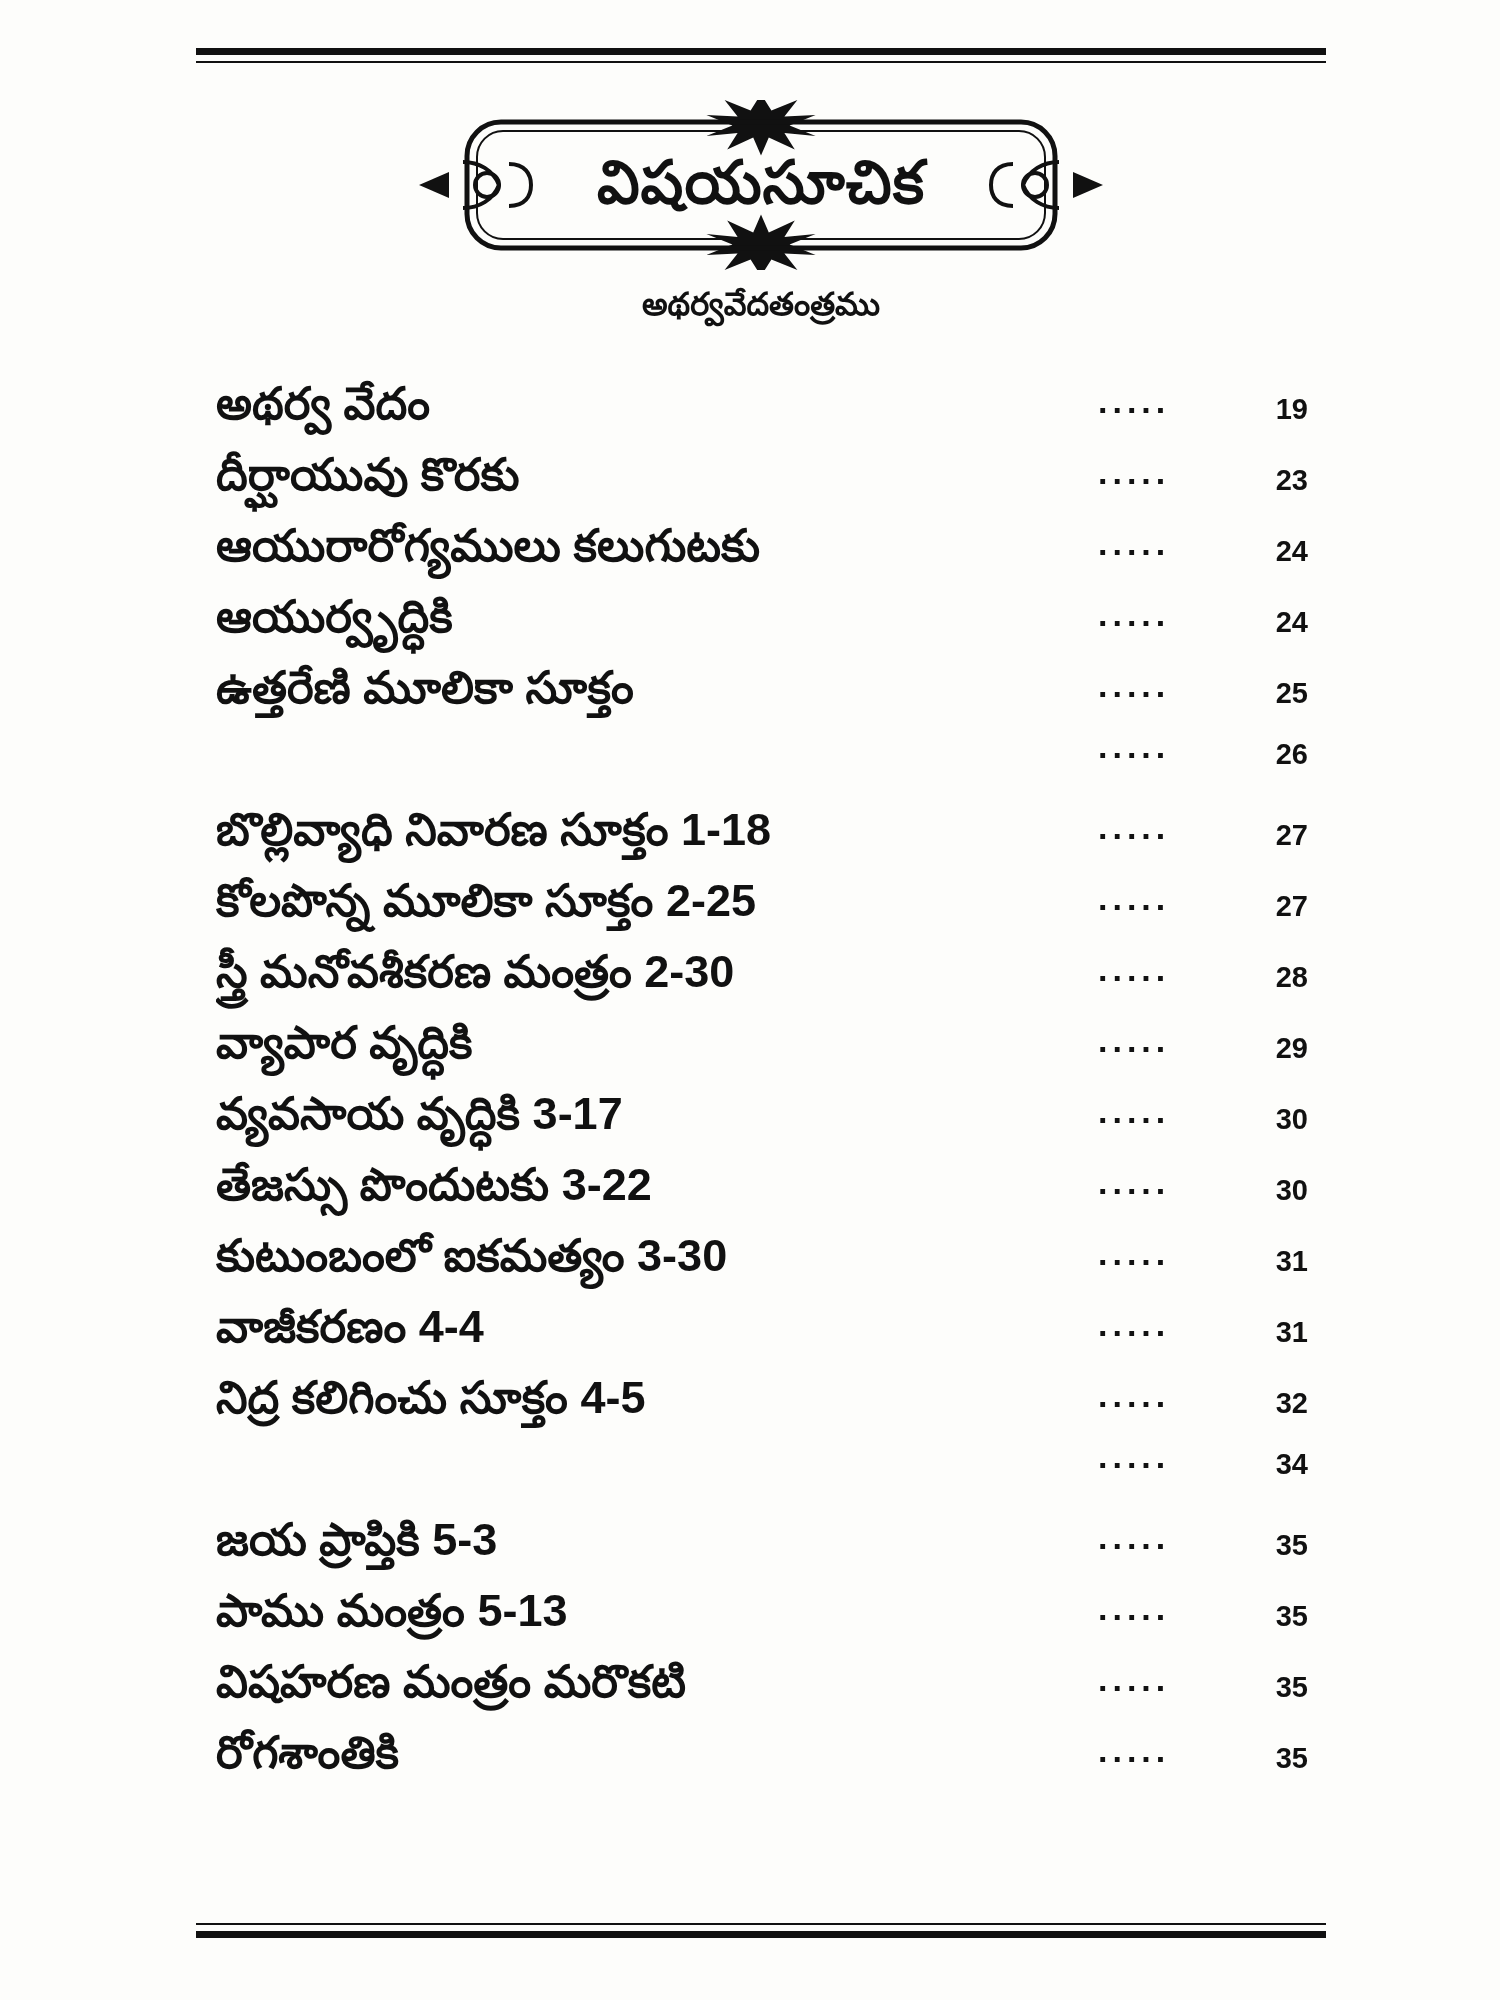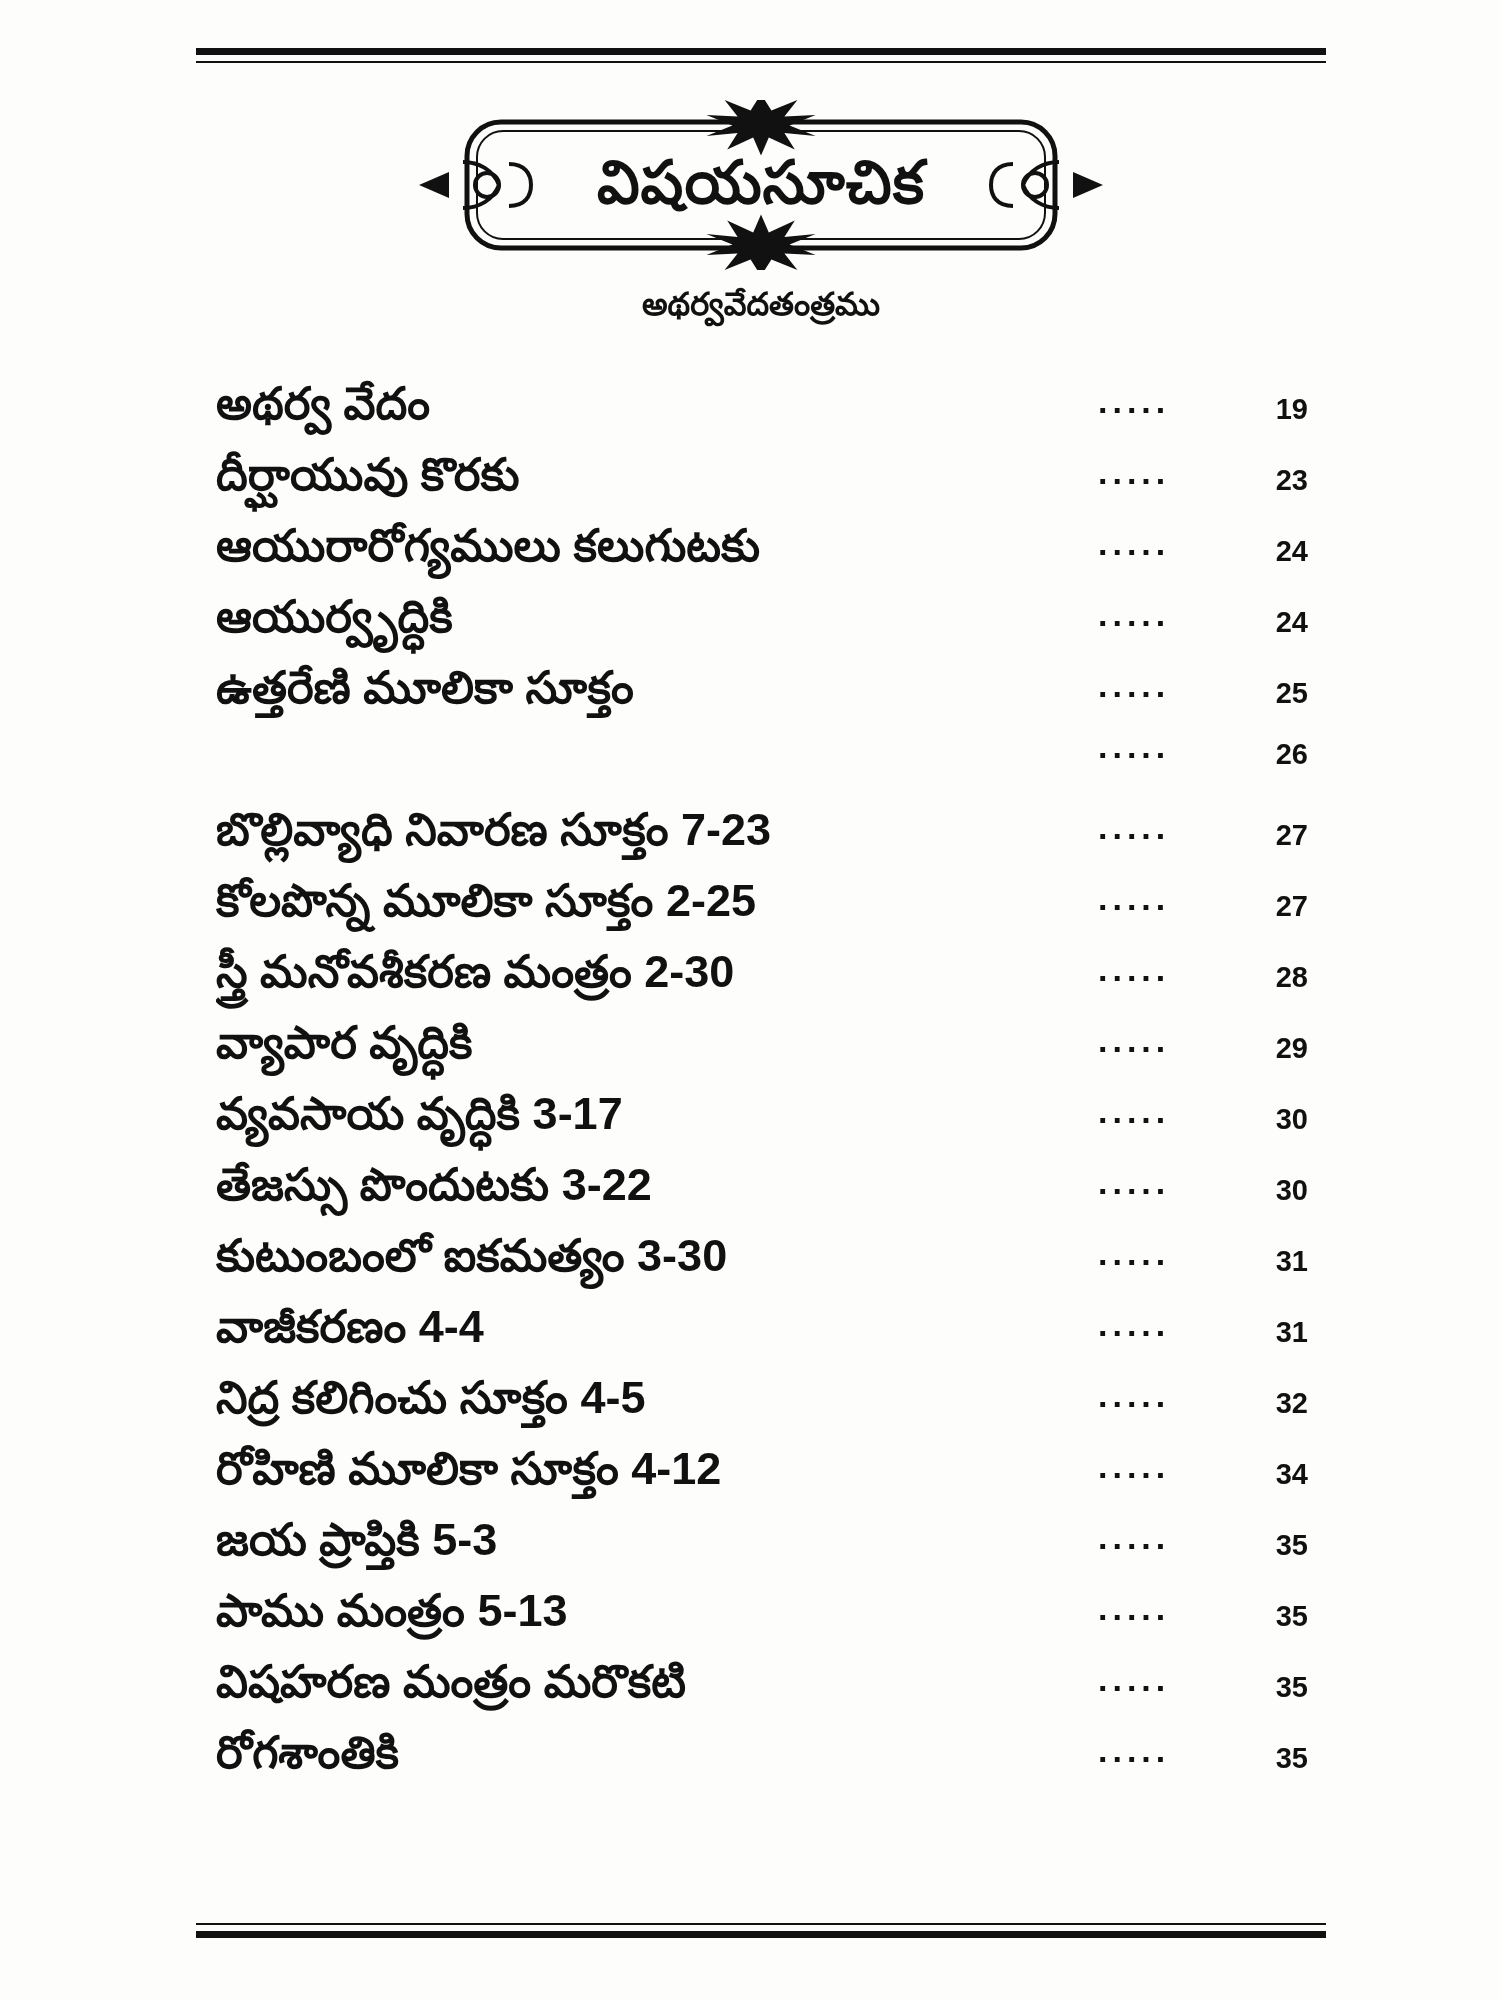--- a/index.html
+++ b/index.html
@@ -218,21 +218,21 @@
         <span class="toc-page">25</span>
       </div>
 
       <div class="toc-row">
         <span class="toc-spacer"></span>
         <span class="toc-dots">.....</span>
         <span class="toc-page">26</span>
       </div>
 
       <div class="toc-row">
-        <span class="toc-label">బొల్లివ్యాధి నివారణ సూక్తం 7-23</span>
+        <span class="toc-label">బొల్లివ్యాధి నివారణ సూక్తం 1-18</span>
         <span class="toc-spacer"></span>
         <span class="toc-dots">.....</span>
         <span class="toc-page">27</span>
       </div>
 
       <div class="toc-row">
         <span class="toc-label">కోలపొన్న మూలికా సూక్తం 2-25</span>
         <span class="toc-spacer"></span>
         <span class="toc-dots">.....</span>
         <span class="toc-page">27</span>
@@ -281,21 +281,20 @@
       </div>
 
       <div class="toc-row">
         <span class="toc-label">నిద్ర కలిగించు సూక్తం 4-5</span>
         <span class="toc-spacer"></span>
         <span class="toc-dots">.....</span>
         <span class="toc-page">32</span>
       </div>
 
       <div class="toc-row">
-        <span class="toc-label">రోహిణి మూలికా సూక్తం 4-12</span>
         <span class="toc-spacer"></span>
         <span class="toc-dots">.....</span>
         <span class="toc-page">34</span>
       </div>
 
       <div class="toc-row">
         <span class="toc-label">జయ ప్రాప్తికి 5-3</span>
         <span class="toc-spacer"></span>
         <span class="toc-dots">.....</span>
         <span class="toc-page">35</span>

